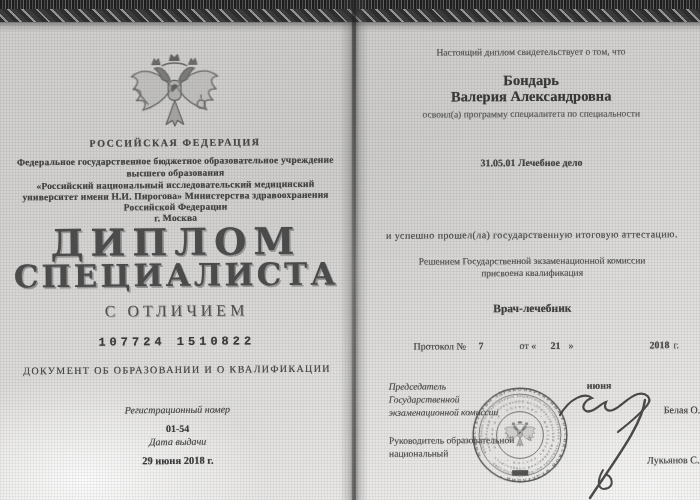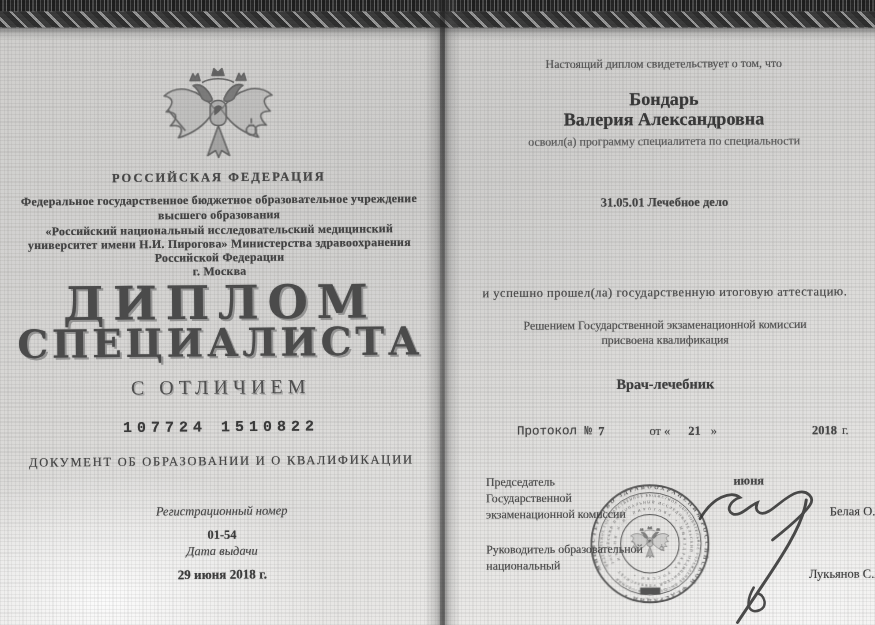--- a/index.html
+++ b/index.html
@@ -70,25 +70,25 @@
   .surname{top:72px;font-size:14.5px;font-weight:bold;color:#383838;}
   .given{top:88px;font-size:14.5px;font-weight:bold;color:#383838;}
   .program{top:109px;font-size:9.5px;color:#5d5d5d;}
   .specialty{top:157px;font-size:10px;font-weight:bold;color:#444;}
   .attest{top:229px;font-size:10px;color:#4a4a4a;letter-spacing:.4px;}
   .comm0{top:256px;font-size:9.5px;color:#525252;}
   .comm1{top:268px;font-size:9.5px;color:#525252;}
   .qual{top:302px;font-size:11.5px;font-weight:bold;color:#3e3e3e;}
   .proto{position:absolute;top:340px;left:0;width:100%;height:14px;font-size:10px;color:#474747;}
   .proto span{position:absolute;white-space:nowrap;text-shadow:0 0 .7px rgba(60,60,60,.5);}
-  .p-label{left:49px;font-family:Liberation Mono, monospace;} .p-num{left:114px;font-weight:bold;} .p-ot{left:155px;} .p-day{left:186px;font-weight:bold;}
+  .p-label{left:49px;} .p-num{left:114px;font-weight:bold;} .p-ot{left:155px;} .p-day{left:186px;font-weight:bold;}
   .p-close{left:204px;} .p-month{left:222px;font-weight:bold;margin-top:40px;} .p-year{left:285px;font-weight:bold;} .p-g{left:309px;}
   .sigblock{position:absolute;font-size:9.5px;color:#4c4c4c;text-align:left;line-height:13px;white-space:nowrap;
             text-shadow:0 0 .7px rgba(60,60,60,.5);}
-  .chair{left:24px;top:380px;}
+  .chair{left:24px;top:380px;font-style:italic;}
   .chairname{left:283px;top:405px;font-size:10px;}
   .head{left:24px;top:434px;}
   .headname{left:266px;top:455px;font-size:10px;}
   .nm{position:absolute;white-space:nowrap;color:#3f3f3f;text-shadow:0 0 .7px rgba(60,60,60,.5);padding-left:16px;}
   .stamp{position:absolute;left:101px;top:381px;width:108px;height:108px;opacity:.85;filter:blur(.25px);}
   .sig-overlay{position:absolute;inset:0;z-index:7;pointer-events:none;}
   .hidden-defs{position:absolute;width:0;height:0;overflow:hidden;}
 </style>
 </head>
 <body>

